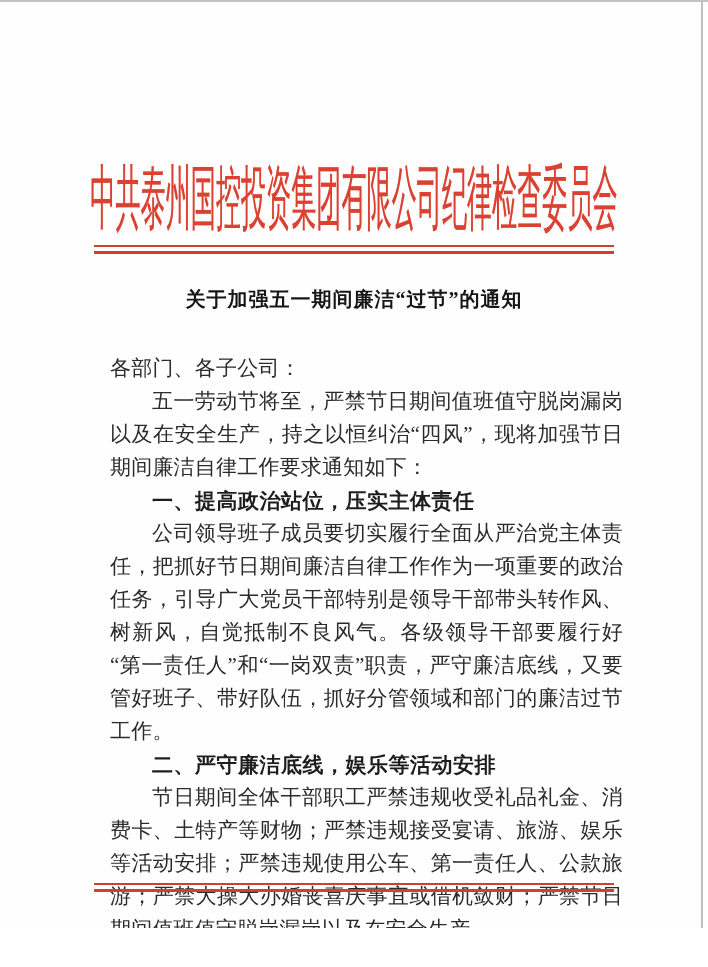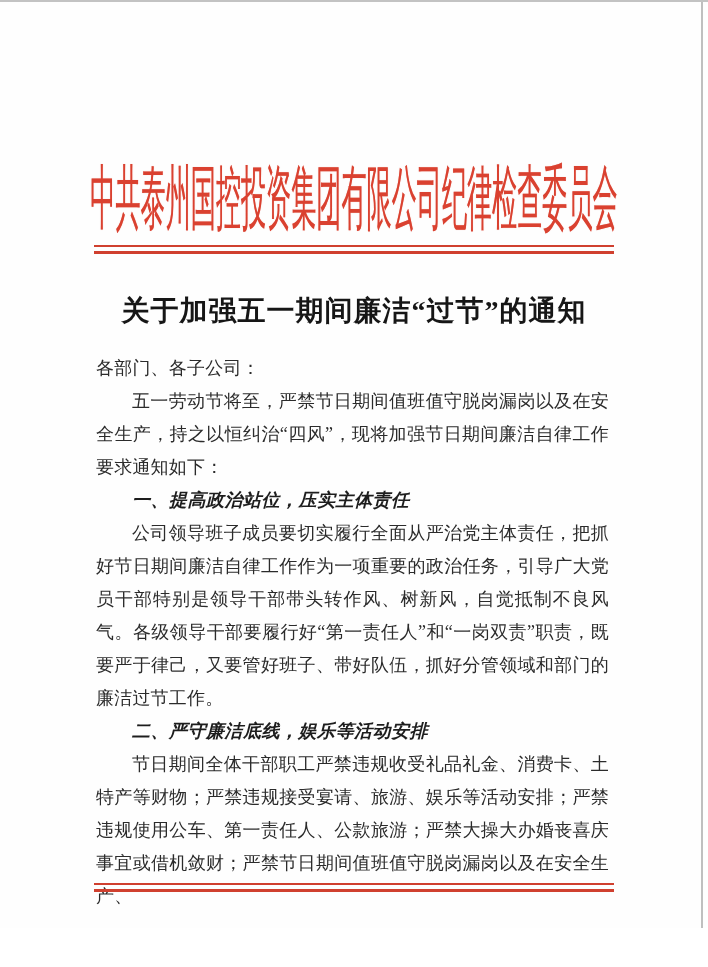--- a/index.html
+++ b/index.html
@@ -38,44 +38,43 @@
   }
   .double-rule{
     position:absolute;left:94px;width:520px;height:4px;
     border-top:2px solid var(--rule-red,#d0402f);
     border-bottom:3px solid var(--rule-red,#d0402f);
   }
   .rule-head{top:245px;}
   .rule-foot{top:883px;border-top-width:2px;border-bottom-width:3px;}
 
   .doc-title{
-    position:absolute;top:294px;left:0;width:708px;
+    position:absolute;top:282px;left:0;width:708px;
     text-align:center;
-    font-size:28px;line-height:34px;
+    font-size:20px;line-height:34px;
     font-weight:bold;
     letter-spacing:1px;
     color:var(--title-ink,#161616);
   }
 
   .doc-body{
-    position:absolute;top:352px;left:96px;width:513px;
-    font-size:18px;line-height:33px;
+    position:absolute;top:352px;left:110px;width:513px;
+    font-size:21px;line-height:33px;
     color:var(--body-ink,#2b2b2b);
     text-align:justify;
     letter-spacing:.2px;
   }
   .doc-body .block{margin:0;}
   .doc-body .paragraph{text-indent:2em;}
   .doc-body .heading{
     text-indent:2em;
     font-weight:bold;
     font-family:"Liberation Sans","DejaVu Sans",sans-serif;
     color:#1d1d1d;
     letter-spacing:.5px;
-    font-style:italic;
   }
 </style>
 </head>
 <body>
 
 <div class="page">
 
   <div class="scan-edge-top"></div>
   <div class="scan-edge-right"></div>
   <div class="scan-edge-bottom"></div>
@@ -85,20 +84,20 @@
   </div>
 
   <div class="double-rule rule-head"></div>
 
   <div class="doc-title">关于加强五一期间廉洁“过节”的通知</div>
 
   <div class="doc-body">
     <p class="block salutation">各部门、各子公司：</p>
     <p class="block paragraph">五一劳动节将至，严禁节日期间值班值守脱岗漏岗以及在安全生产，持之以恒纠治“四风”，现将加强节日期间廉洁自律工作要求通知如下：</p>
     <p class="block heading">一、提高政治站位，压实主体责任</p>
-    <p class="block paragraph">公司领导班子成员要切实履行全面从严治党主体责任，把抓好节日期间廉洁自律工作作为一项重要的政治任务，引导广大党员干部特别是领导干部带头转作风、树新风，自觉抵制不良风气。各级领导干部要履行好“第一责任人”和“一岗双责”职责，既要严于律己，又要管好班子、带好队伍，抓好分管领域和部门的廉洁过节工作。</p>
+    <p class="block paragraph">公司领导班子成员要切实履行全面从严治党主体责任，把抓好节日期间廉洁自律工作作为一项重要的政治任务，引导广大党员干部特别是领导干部带头转作风、树新风，自觉抵制不良风气。各级领导干部要履行好“第一责任人”和“一岗双责”职责，严守廉洁底线，又要管好班子、带好队伍，抓好分管领域和部门的廉洁过节工作。</p>
     <p class="block heading">二、严守廉洁底线，娱乐等活动安排</p>
     <p class="block paragraph">节日期间全体干部职工严禁违规收受礼品礼金、消费卡、土特产等财物；严禁违规接受宴请、旅游、娱乐等活动安排；严禁违规使用公车、第一责任人、公款旅游；严禁大操大办婚丧喜庆事宜或借机敛财；严禁节日期间值班值守脱岗漏岗以及在安全生产、</p>
   </div>
 
   <div class="double-rule rule-foot"></div>
 
 </div>
 
 </body></html>

